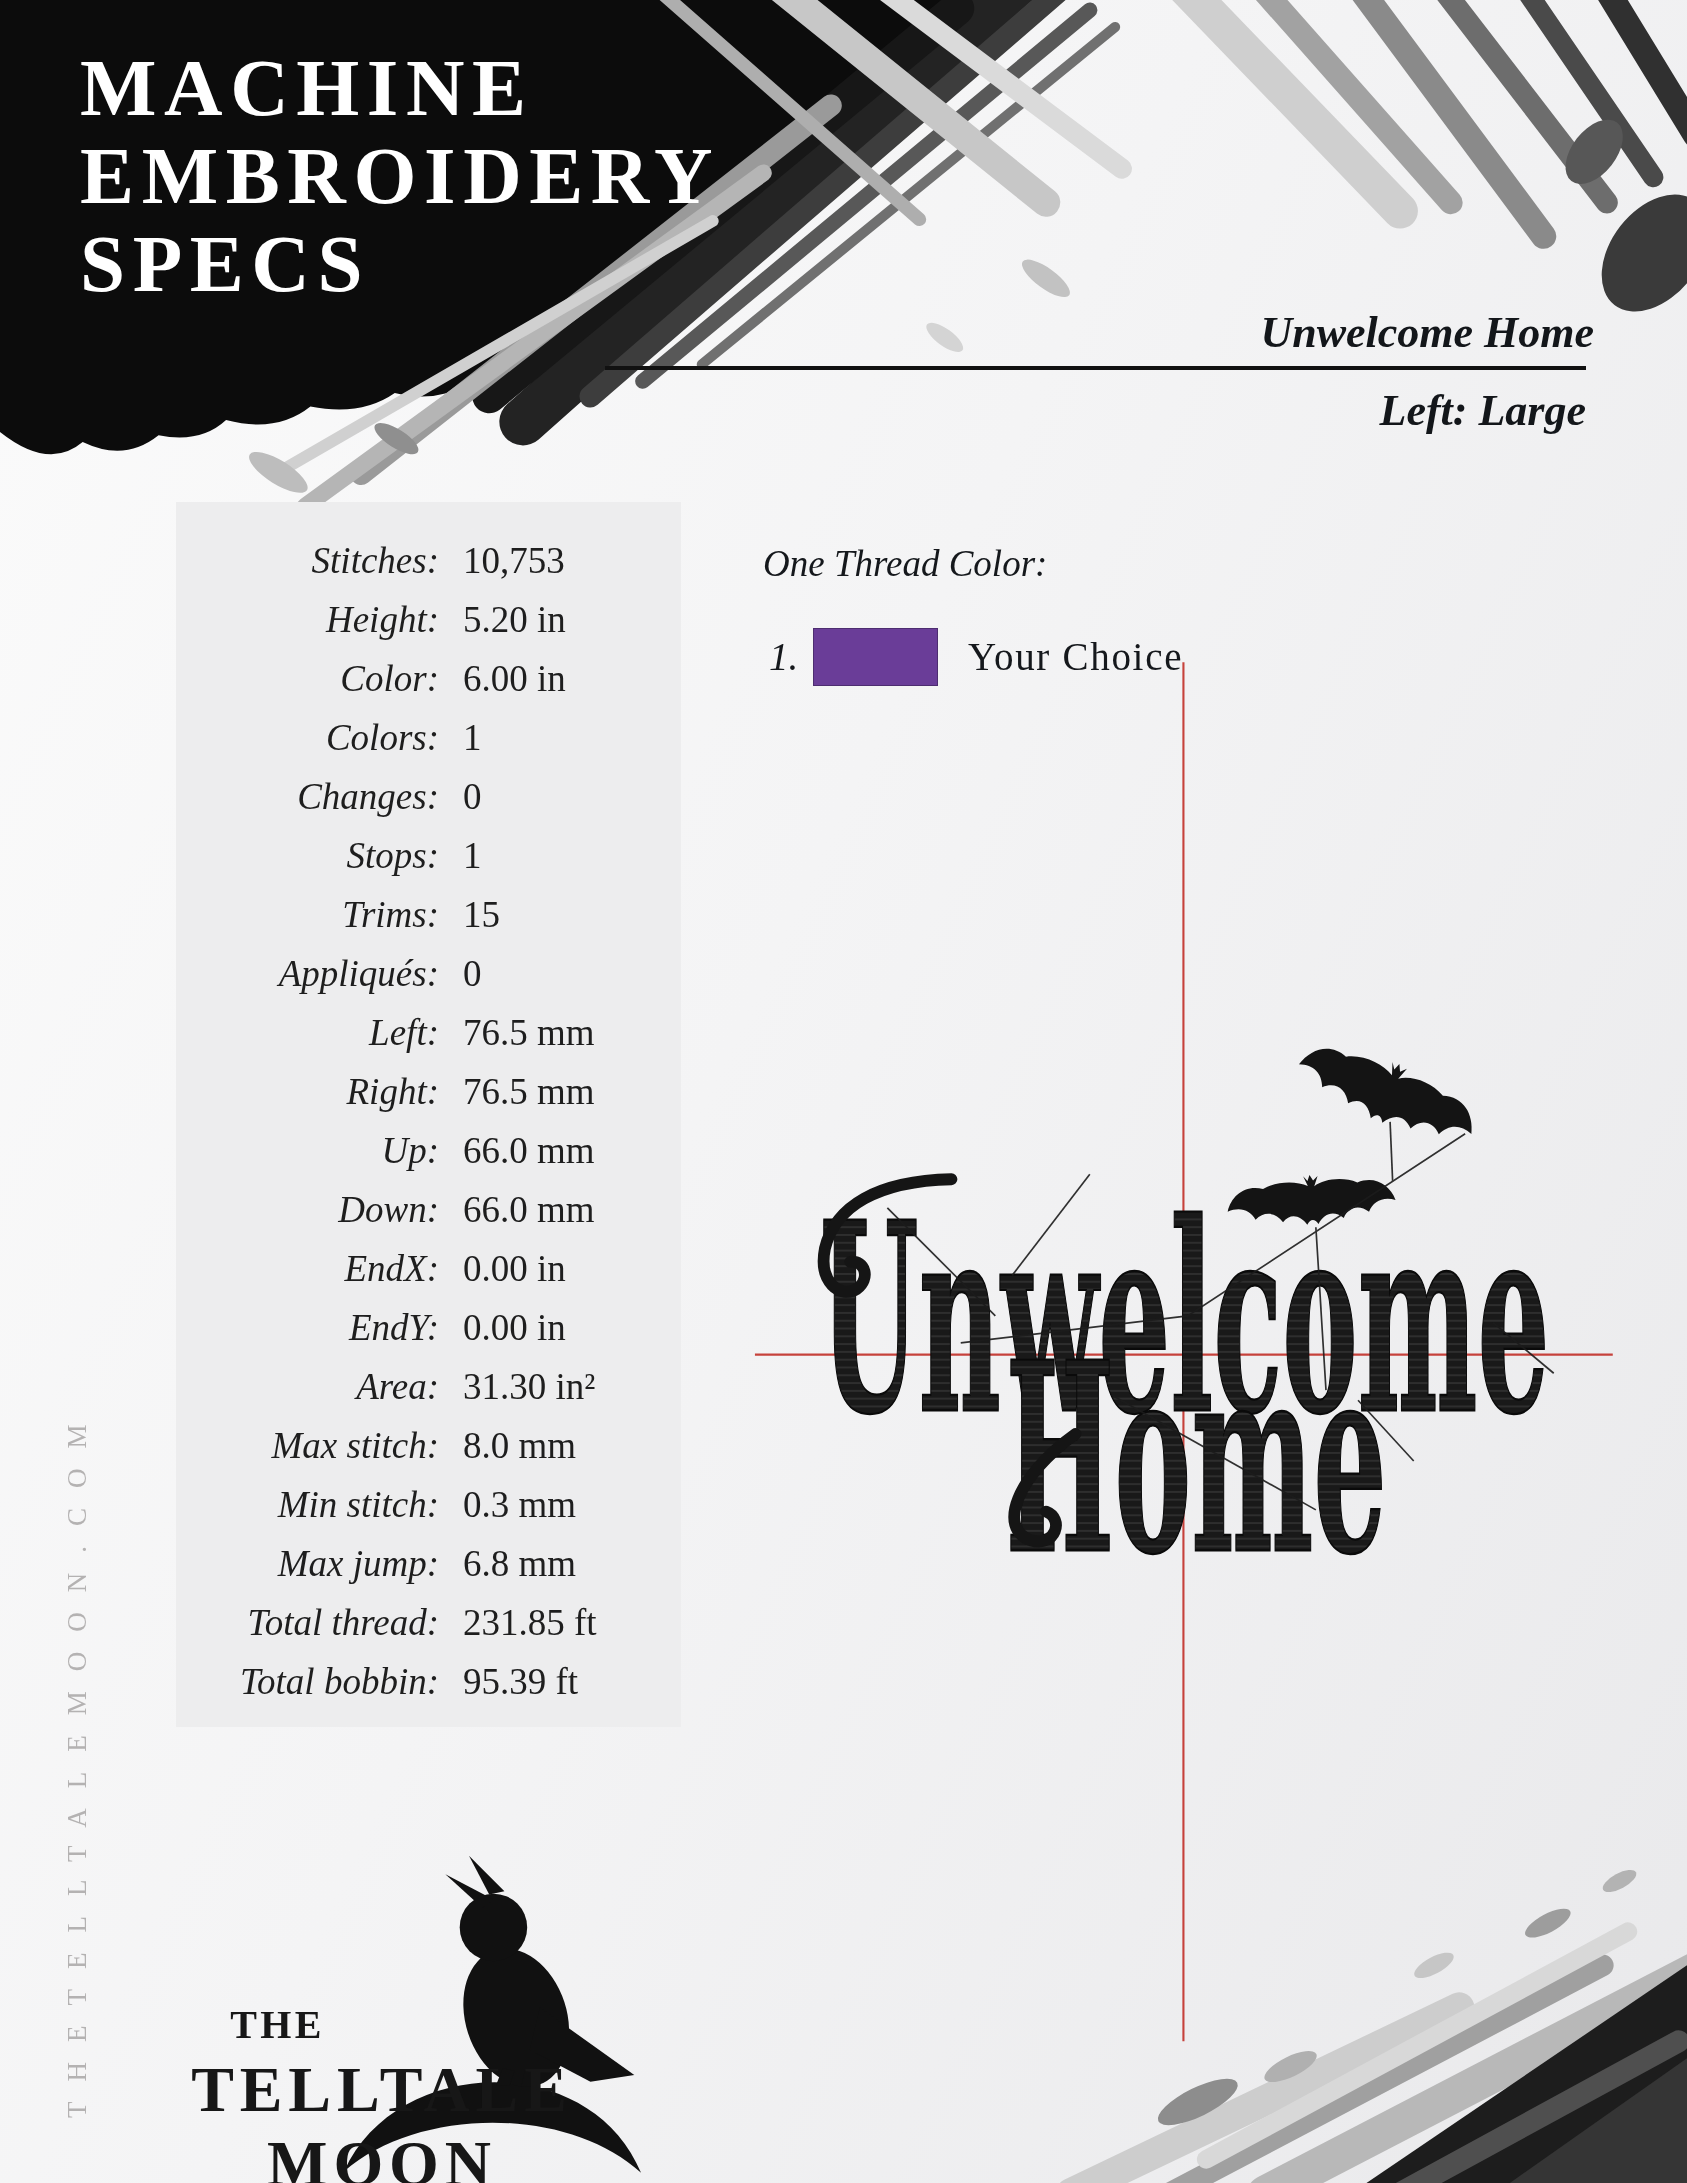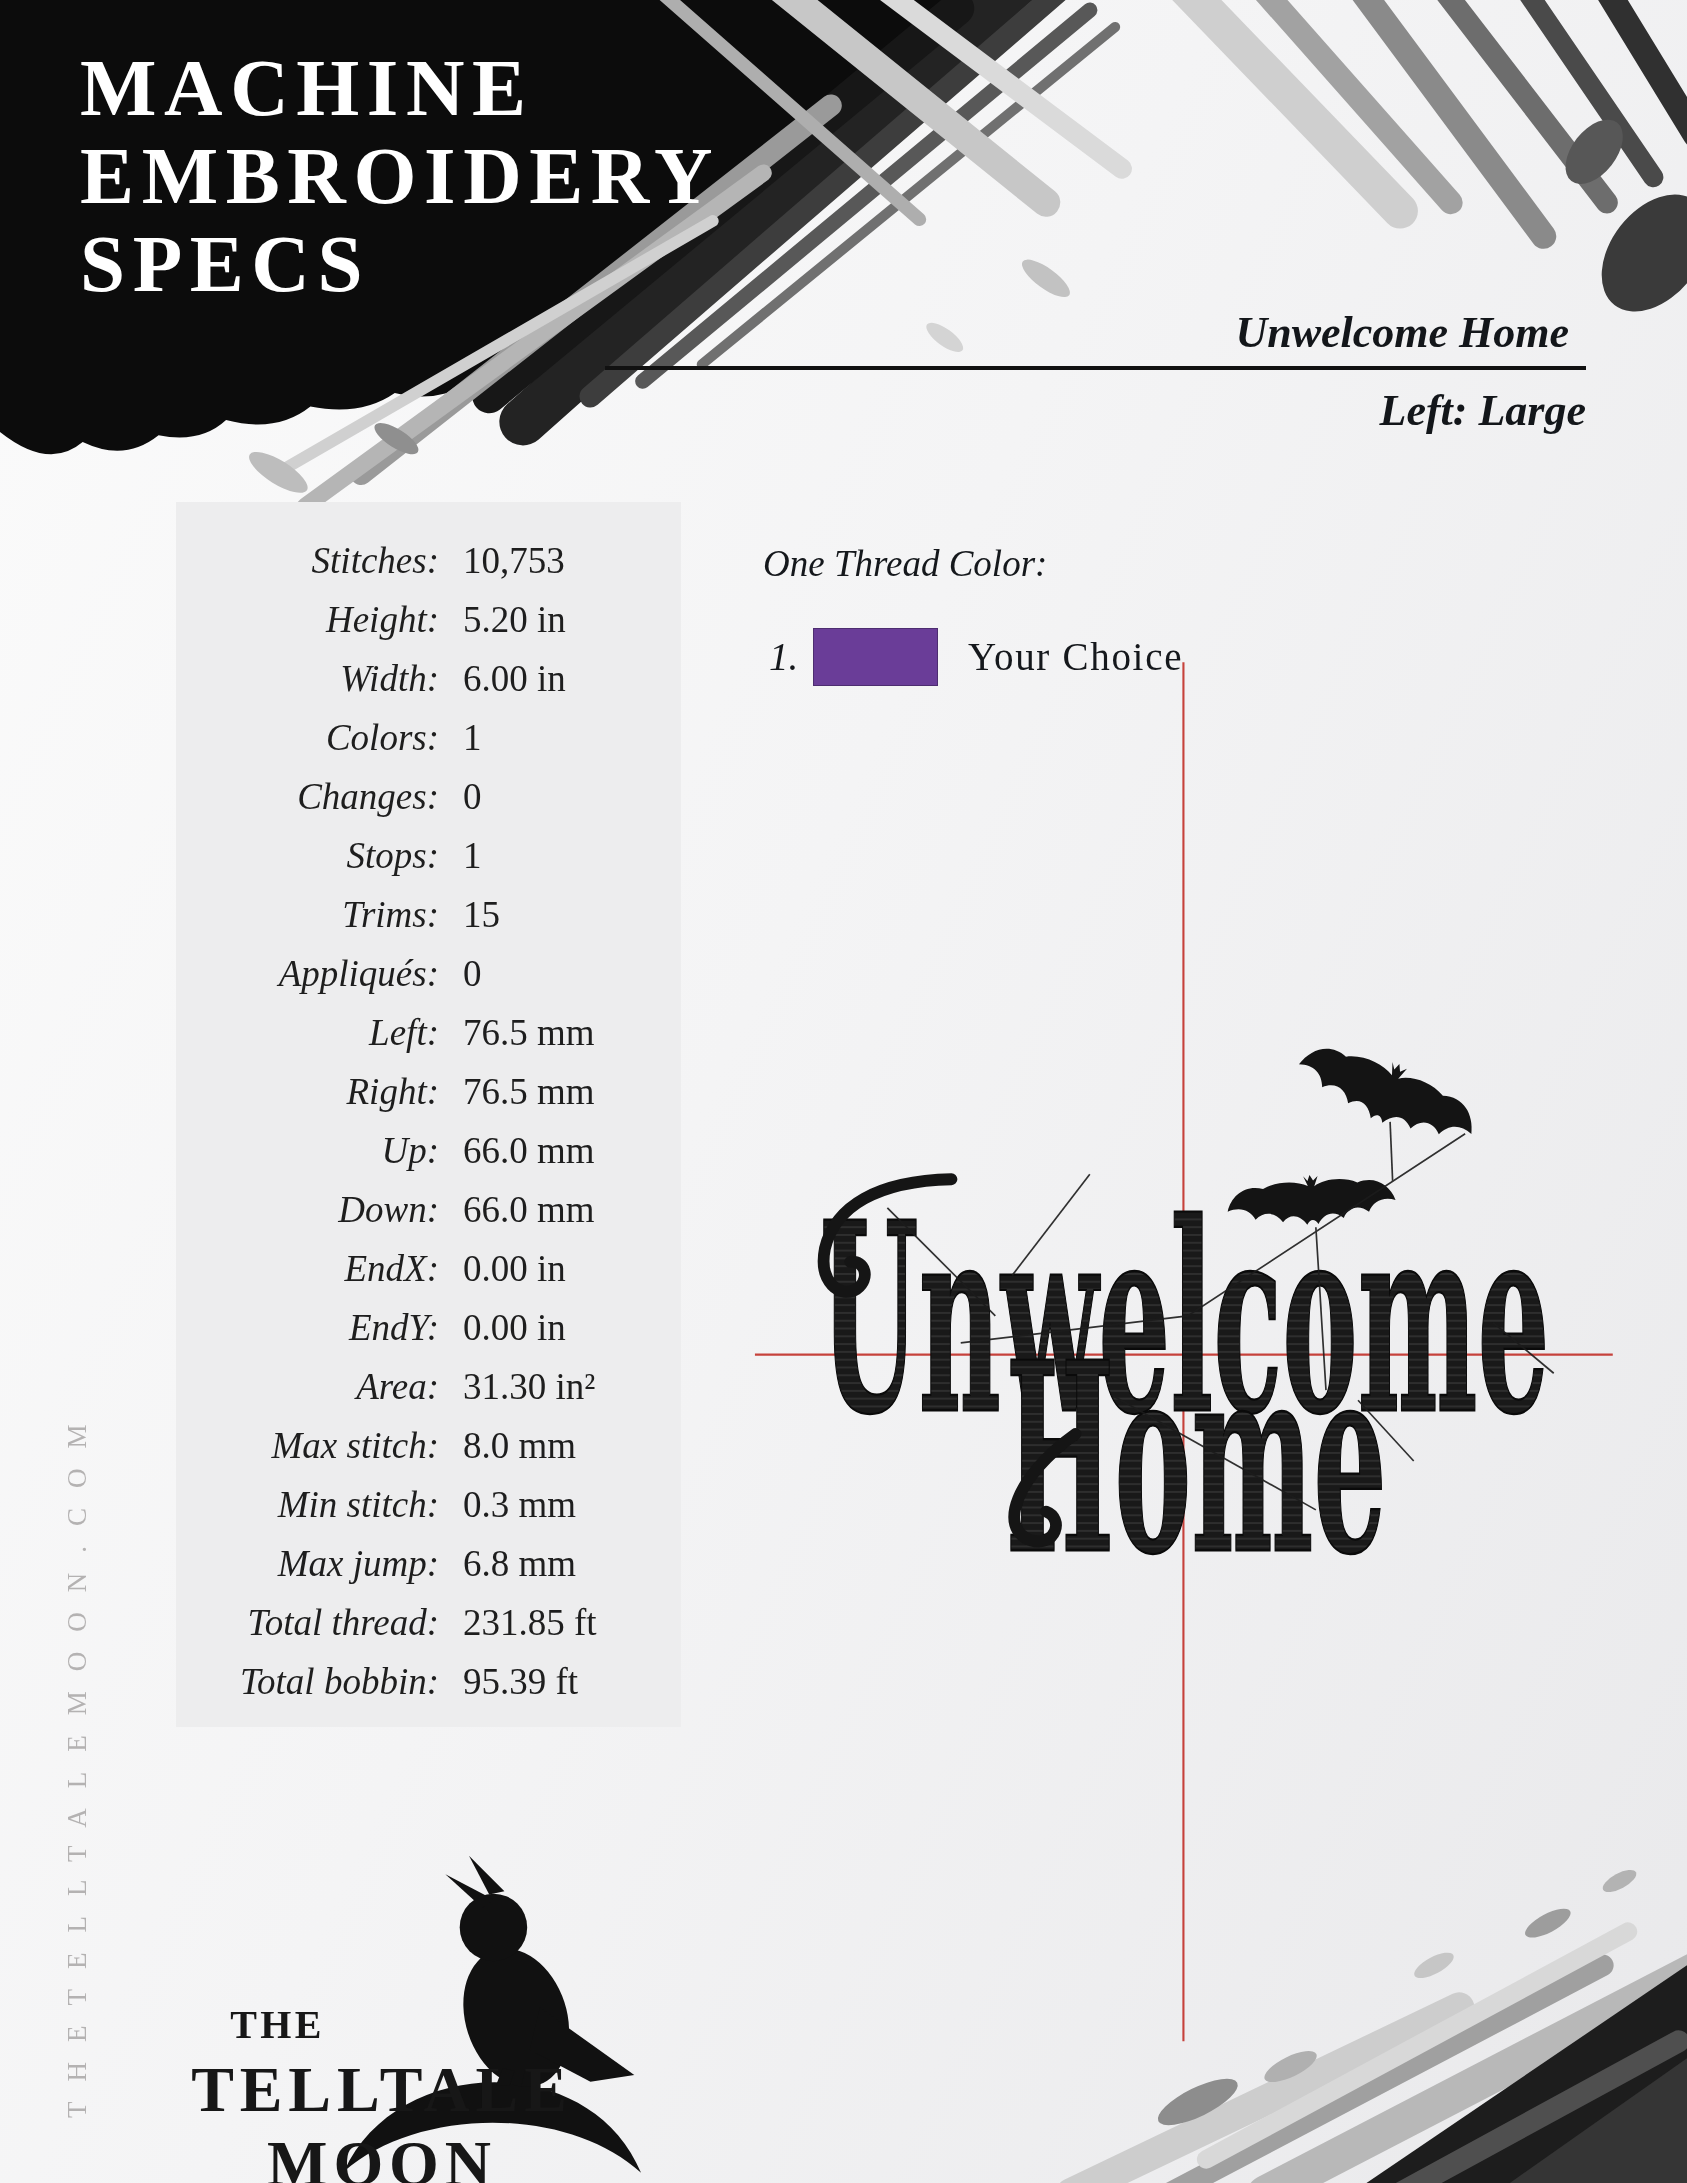--- a/index.html
+++ b/index.html
@@ -5,21 +5,21 @@
   html,body{margin:0;padding:0;}
   body{width:1687px;height:2183px;position:relative;overflow:hidden;
        font-family:"Liberation Serif", serif;
        background:linear-gradient(115deg,#fbfbfb 0%,#f4f4f5 45%,#e9e9eb 100%);}
   .abs{position:absolute;}
   svg{display:block;}
   
   .title{left:80px;top:44px;color:#ffffff;font-weight:700;font-size:81px;
          line-height:88px;letter-spacing:7.6px;z-index:3;}
   
-  .hdr-name{right:118px;top:307px;font-size:44px;font-weight:700;font-style:italic;
+  .hdr-name{right:93px;top:307px;font-size:44px;font-weight:700;font-style:italic;
             color:#13161a;text-align:right;z-index:3;}
   .hdr-rule{left:605px;top:366px;width:981px;height:4.2px;background:#111;z-index:3;}
   .hdr-size{right:101px;top:385px;font-size:44px;font-weight:700;font-style:italic;
             color:#13161a;text-align:right;z-index:3;}
   
   .panel{left:176px;top:502px;width:505px;height:1225px;background:#ededee;z-index:2;}
   .rows{left:194px;top:531px;width:472px;z-index:3;}
   .row{display:flex;align-items:center;height:59px;font-size:37px;color:#1e1e1e;}
   .row .lbl{width:245px;text-align:right;font-style:italic;}
   .row .val{margin-left:24px;}
@@ -160,21 +160,21 @@
 <div class="abs rows">
   <div class="row">
       <span class="lbl">Stitches:</span>
       <span class="val">10,753</span>
     </div>
   <div class="row">
       <span class="lbl">Height:</span>
       <span class="val">5.20 in</span>
     </div>
   <div class="row">
-      <span class="lbl">Width:</span>
+      <span class="lbl">Color:</span>
       <span class="val">6.00 in</span>
     </div>
   <div class="row">
       <span class="lbl">Colors:</span>
       <span class="val">1</span>
     </div>
   <div class="row">
       <span class="lbl">Changes:</span>
       <span class="val">0</span>
     </div>

